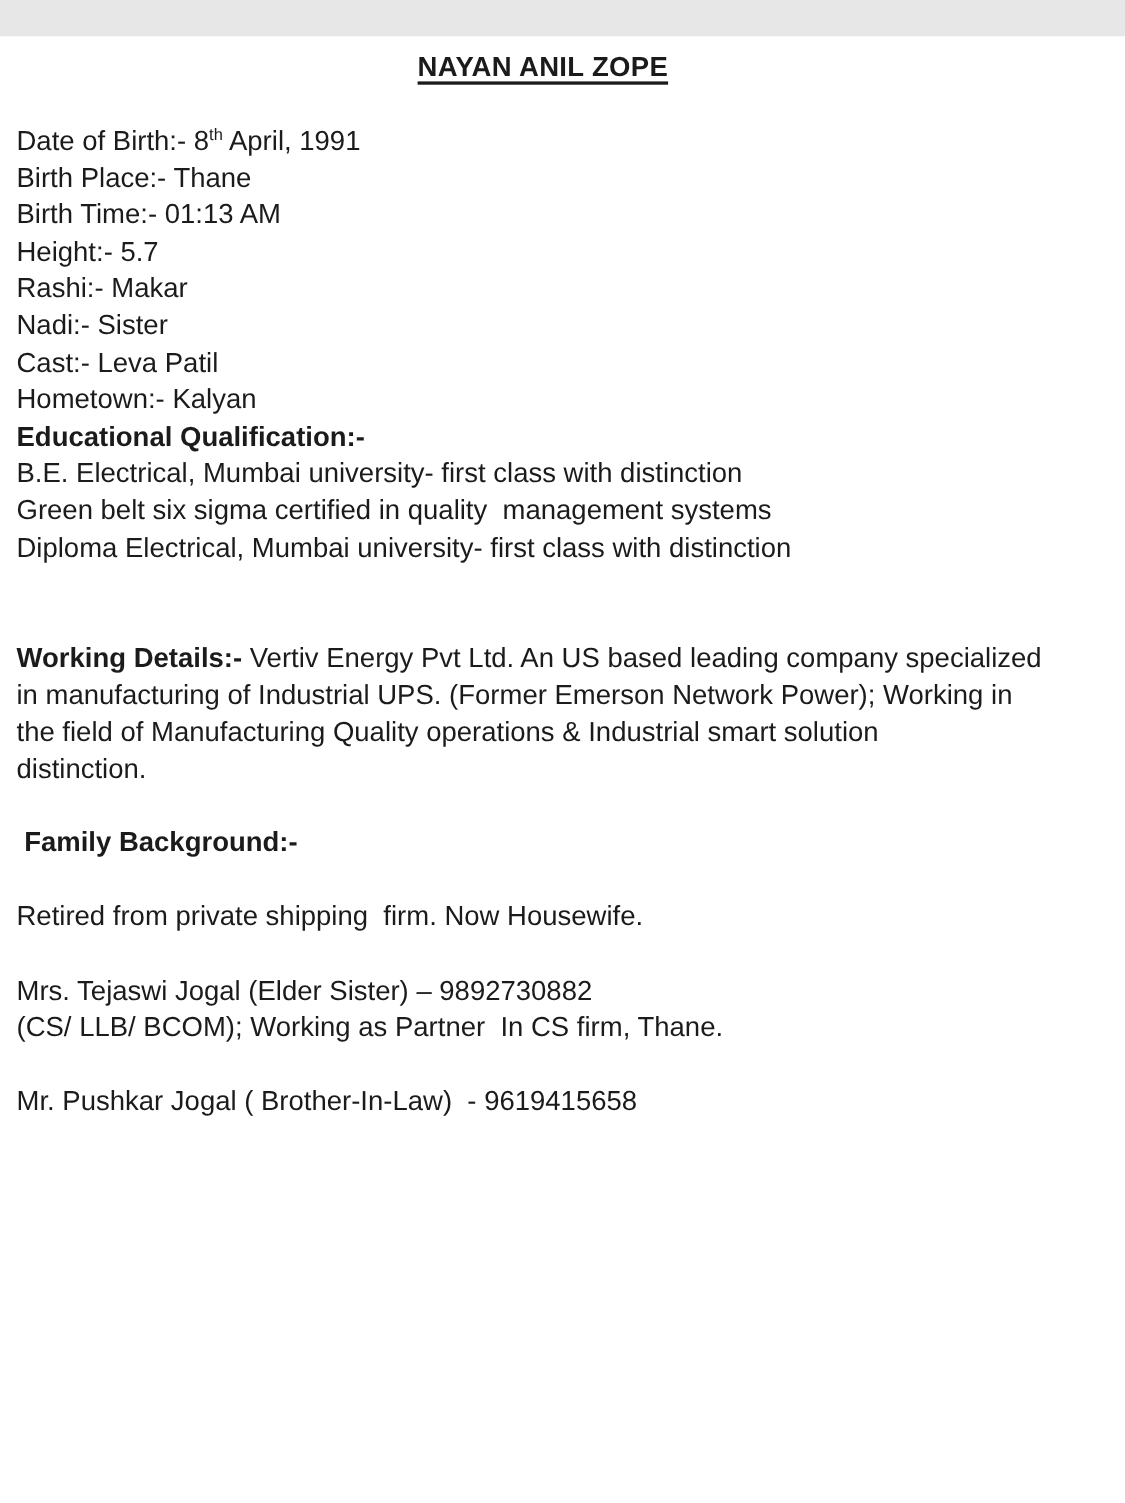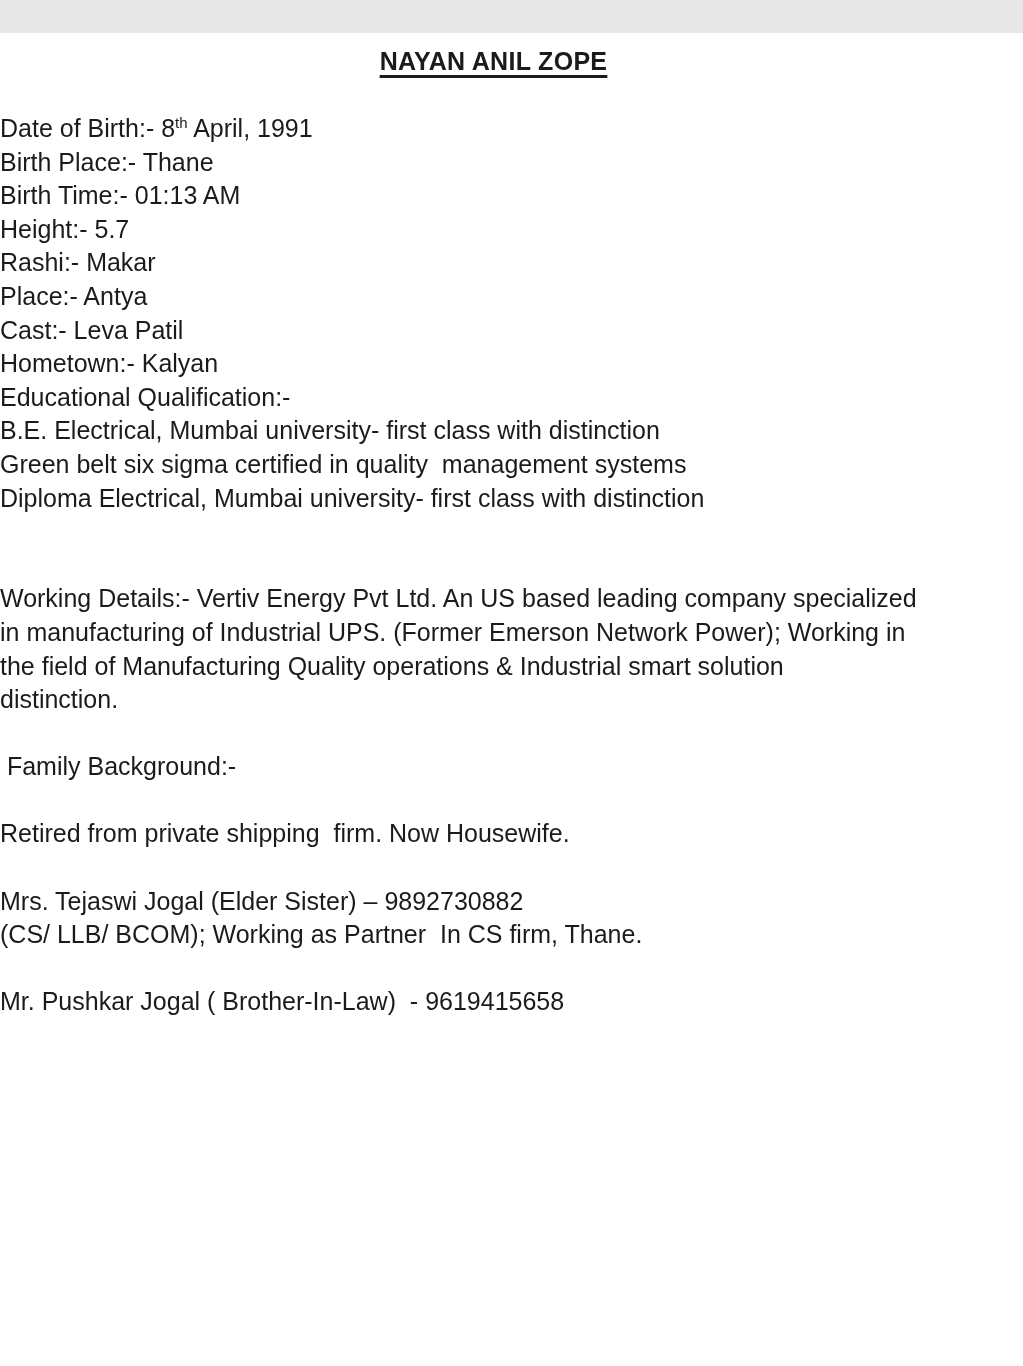--- a/index.html
+++ b/index.html
@@ -29,32 +29,33 @@
   .doc-title {
     font-weight: bold;
     font-size: 25px;
     text-decoration: underline;
     text-decoration-thickness: 2.5px;
     text-underline-offset: 5px;
     letter-spacing: 0.3px;
   }
   .content {
     margin-top: 34px;
+    padding-left: 15px;
     font-size: 25px;
     line-height: 33.6px;
   }
   .line {
     white-space: pre;
     height: 33.6px;
   }
   .spacer {
     height: 33.6px;
   }
   .bold {
-    font-weight: normal;
+    font-weight: bold;
   }
   .sup {
     font-size: 15px;
     position: relative;
     top: -9px;
   }
 </style>
 </head>
 <body>
 
@@ -65,21 +66,21 @@
 </div>
 
 <main class="content">
 
   <section>
     <div class="line"><span>Date of Birth:- 8</span><span class="sup">th</span><span> April, 1991</span></div>
     <div class="line">Birth Place:- Thane</div>
     <div class="line">Birth Time:- 01:13 AM</div>
     <div class="line">Height:- 5.7</div>
     <div class="line">Rashi:- Makar</div>
-    <div class="line">Place:- Antya</div>
+    <div class="line">Nadi:- Sister</div>
     <div class="line">Cast:- Leva Patil</div>
     <div class="line">Hometown:- Kalyan</div>
   </section>
 
   <section>
     <div class="line bold">Educational Qualification:-</div>
     <div class="line">B.E. Electrical, Mumbai university- first class with distinction</div>
     <div class="line">Green belt six sigma certified in quality  management systems</div>
     <div class="line">Diploma Electrical, Mumbai university- first class with distinction</div>
   </section>

